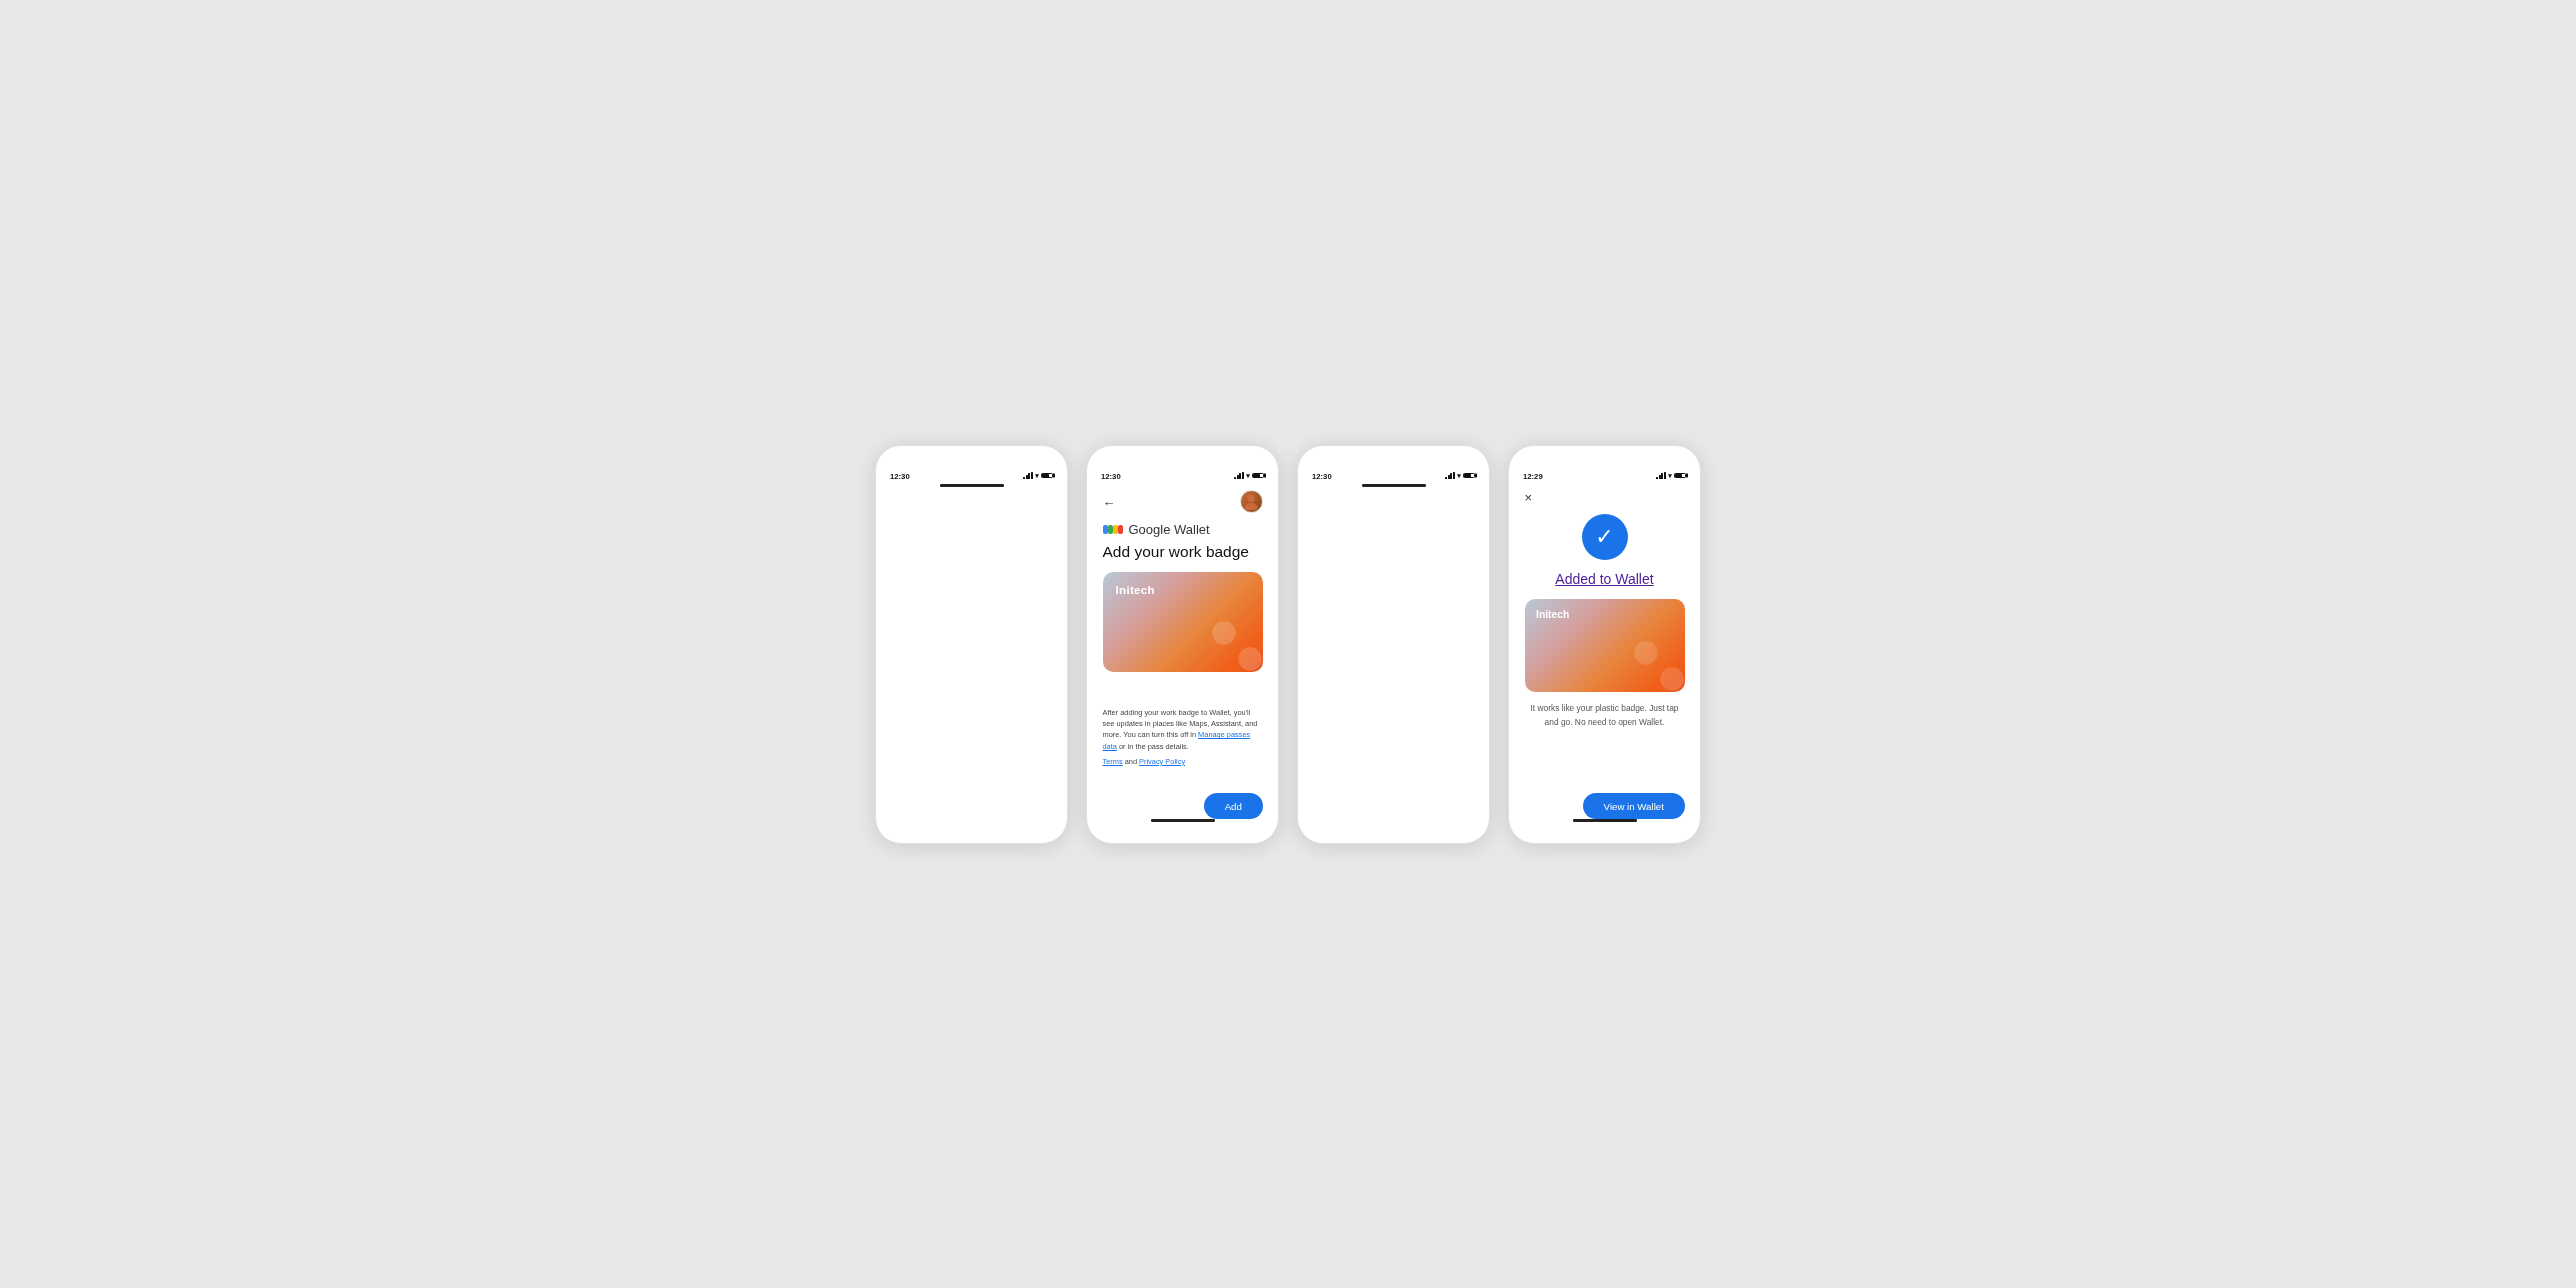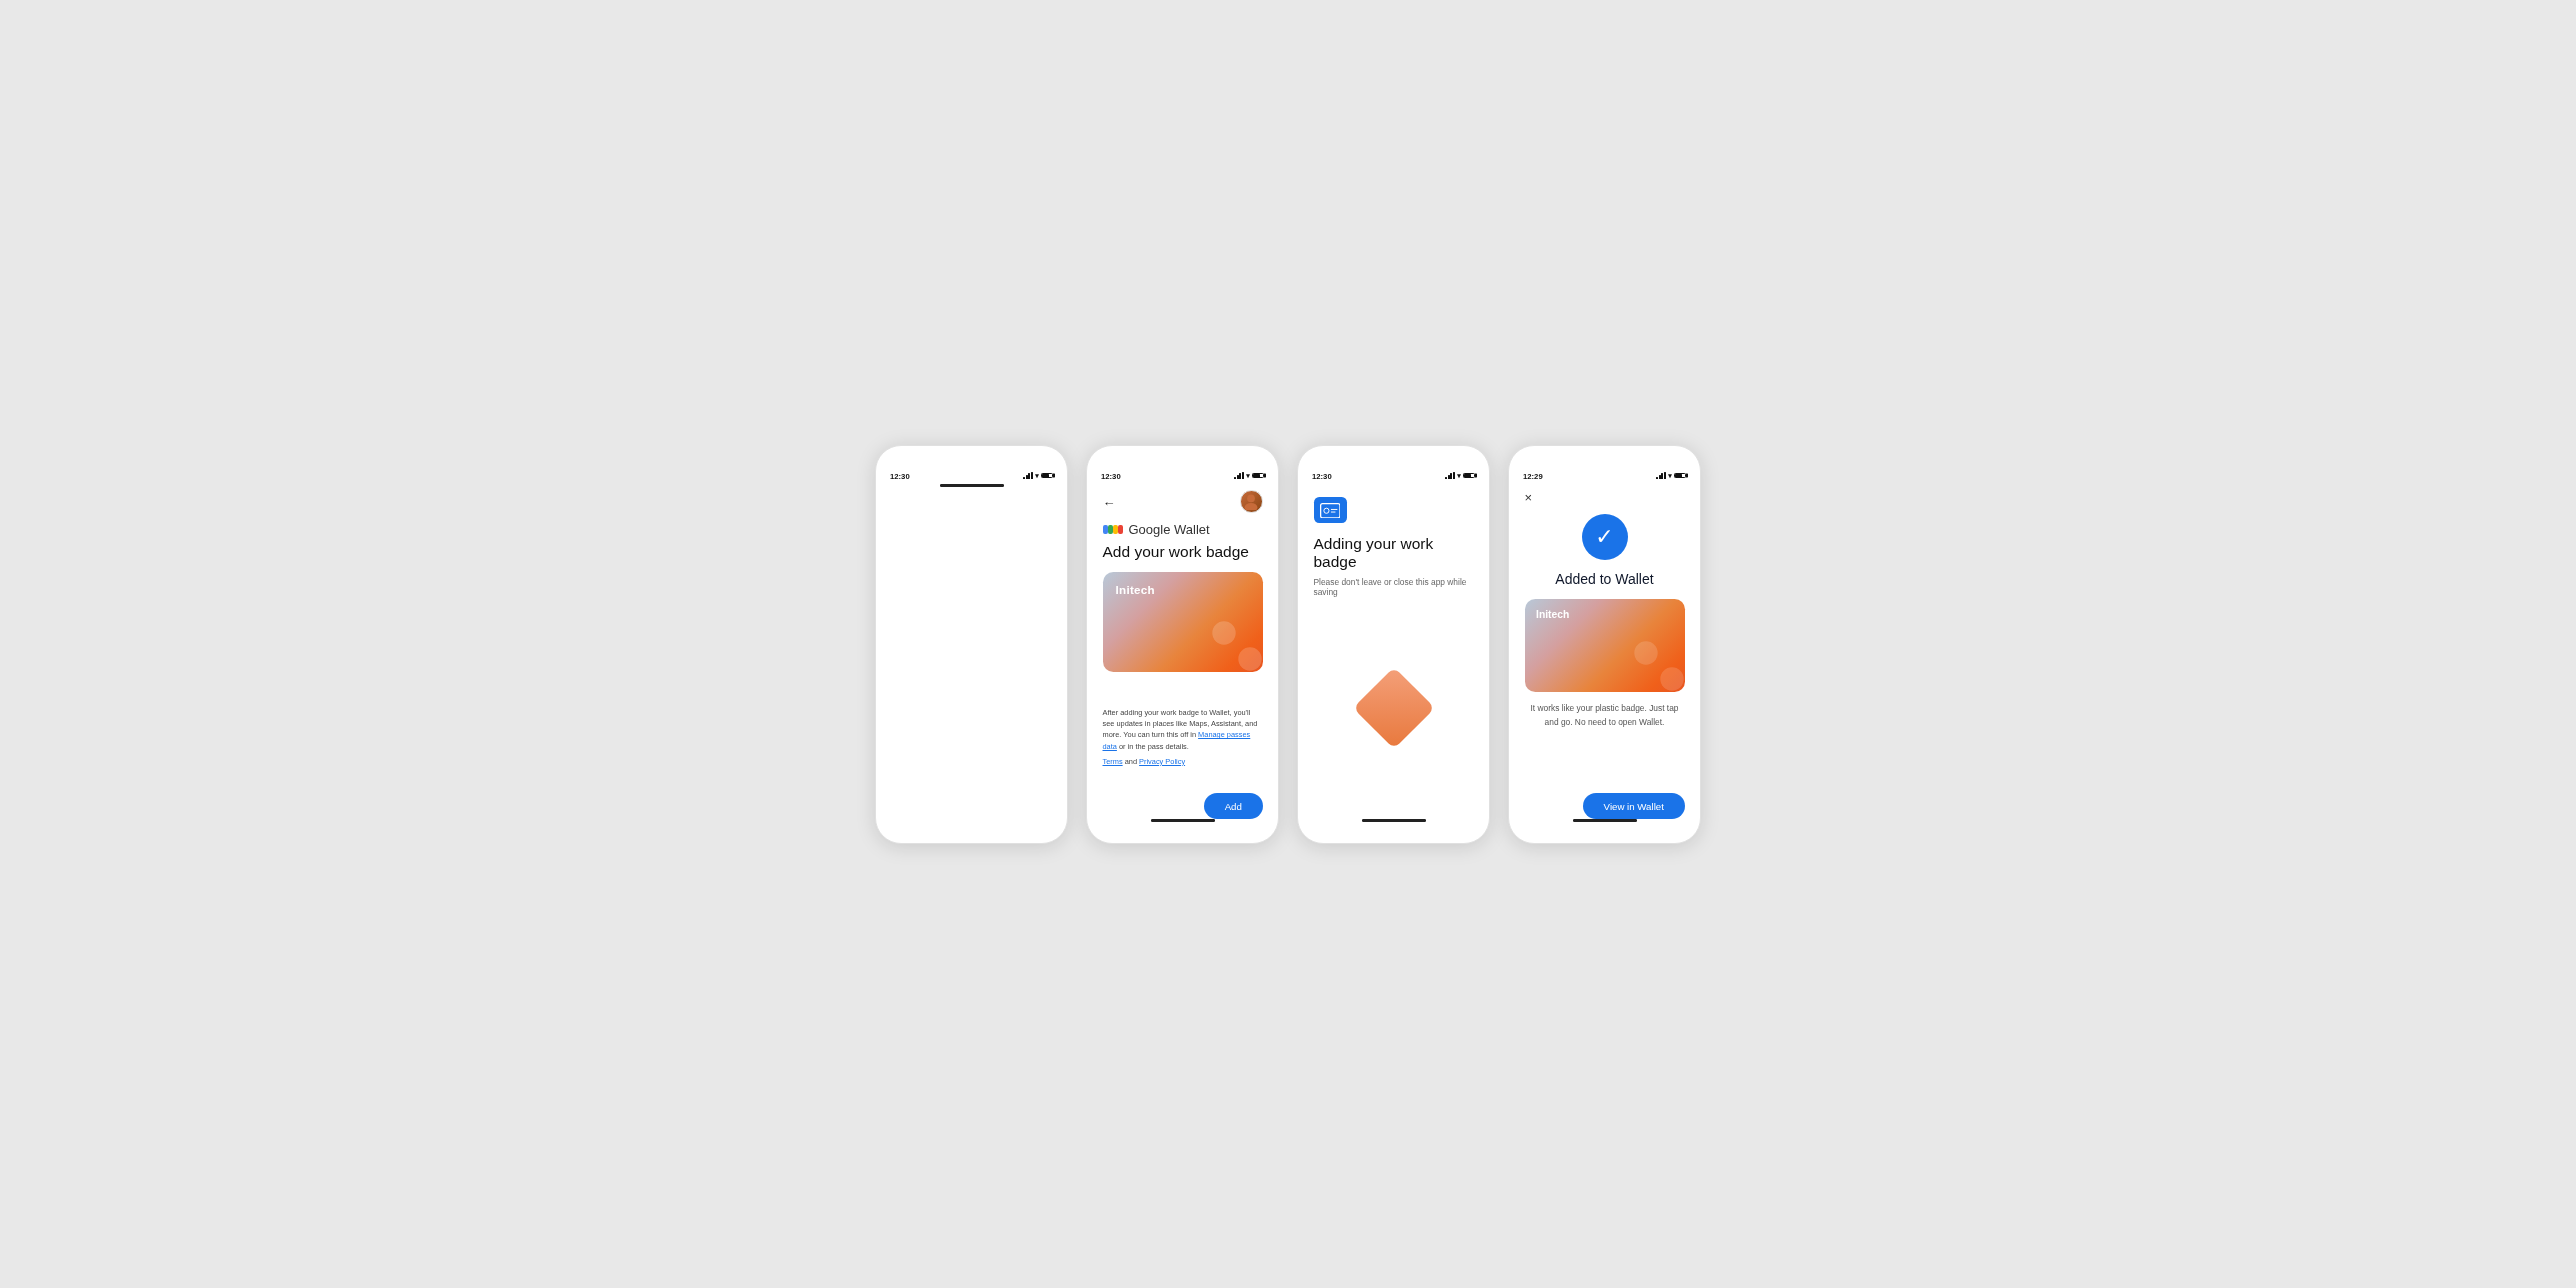--- a/index.html
+++ b/index.html
@@ -284,23 +284,24 @@
       margin-bottom: 11.6px;
     }
     .checkmark {
       color: white;
       font-size: 22px;
       font-weight: 300;
     }
     .added-title {
       font-size: 14px;
       font-weight: 500;
-      color: #0f172a;
+      color: #4c1d95;
       margin-bottom: 11.6px;
       text-align: center;
+      text-decoration: underline;
     }
     .badge-card-small {
       width: 100%;
       height: 93px;
       border-radius: 10.3px;
       background: linear-gradient(135deg, #b8c8d8 0%, #d4a0a0 30%, #e8843c 60%, #f0601a 85%, #e85520 100%);
       position: relative;
       overflow: hidden;
       margin-bottom: 10.3px;
     }
@@ -466,35 +467,20 @@
           <div class="signal-bar" style="height:6.4px"></div>
           <div class="signal-bar" style="height:7.7px"></div>
         </div>
         <span style="font-size:7px;">▾</span>
         <div class="battery-icon">
             <div class="battery-fill"></div>
           </div>
       </div>
     </div>
     <div class="phone-content">
-      <div class="screen3-content">
-        <div class="badge-icon-card">
-          <svg width="20.6" height="15.5" viewBox="0 0 32 24" fill="none">
-            <rect x="1" y="1" width="30" height="22" rx="3" stroke="white" stroke-width="2"></rect>
-            <circle cx="10" cy="12" r="4" stroke="white" stroke-width="1.5"></circle>
-            <line x1="17" y1="10" x2="27" y2="10" stroke="white" stroke-width="1.5"></line>
-            <line x1="17" y1="14" x2="24" y2="14" stroke="white" stroke-width="1.5"></line>
-          </svg>
-        </div>
-        <div class="adding-title">Adding your work badge</div>
-        <div class="adding-subtitle">Please don't leave or close this app while saving</div>
-        <div class="diamond-loader">
-          <div class="diamond-shape"></div>
-        </div>
-      </div>
       <div class="home-indicator"></div>
     </div>
   </div>
 
   <div class="phone">
     <div class="status-bar">
       <span>12:29</span>
       <div class="status-icons">
         <div class="signal-icon">
           <div class="signal-bar" style="height:2.6px"></div>

